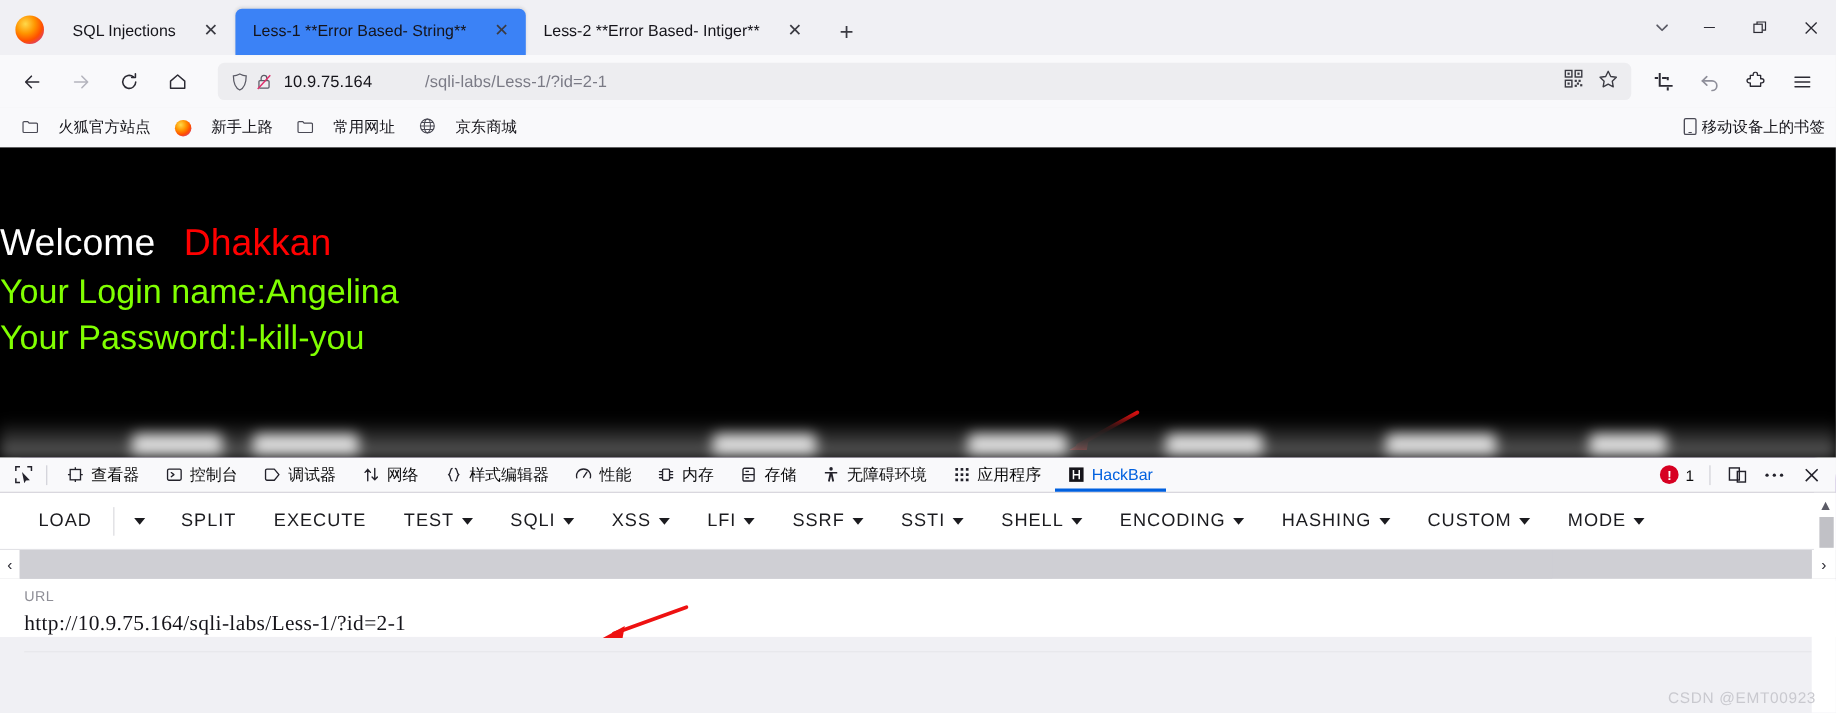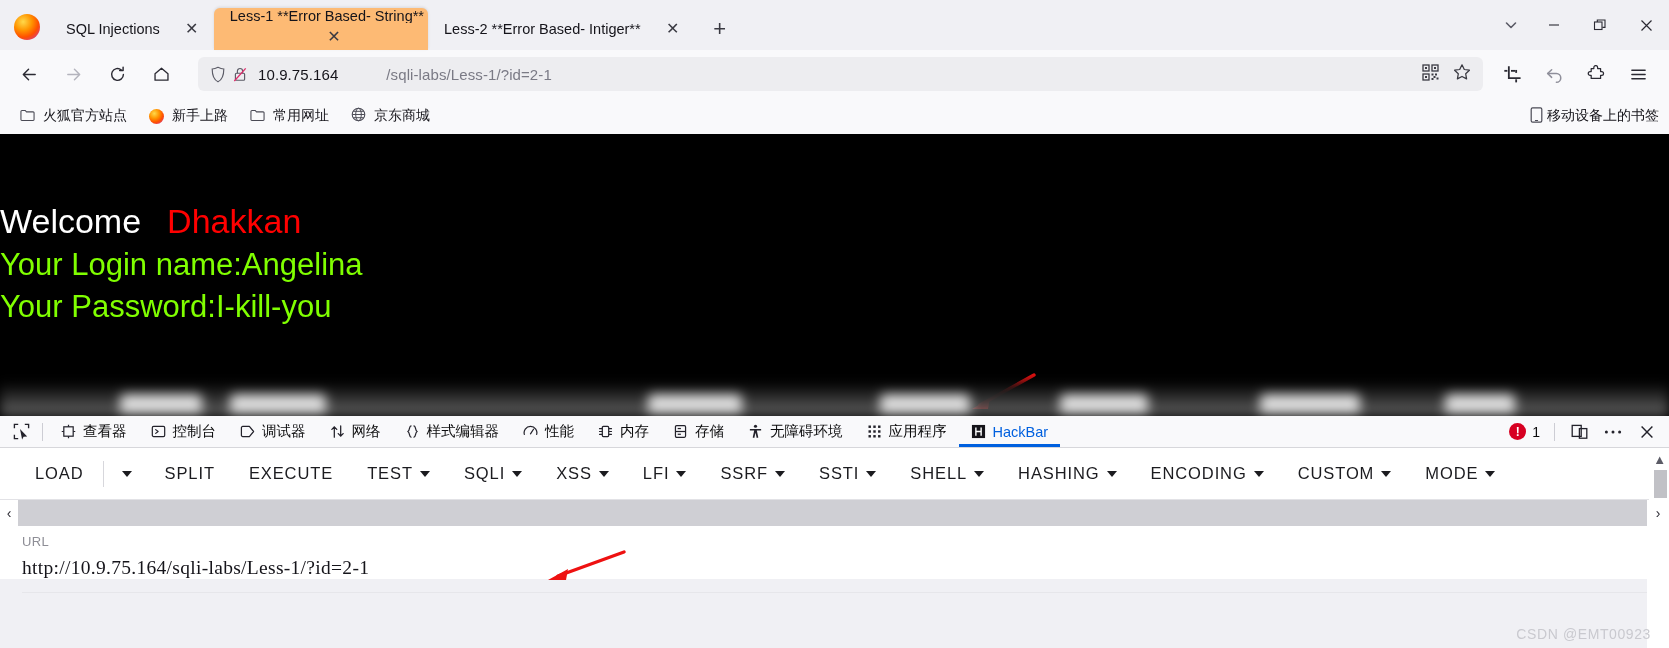--- a/index.html
+++ b/index.html
@@ -23,21 +23,21 @@
     background: radial-gradient(circle at 35% 30%, #ffd94a 0%, #ff9500 35%, #ff4f00 62%, #d13b8f 88%, #9059ff 100%);
     flex: 0 0 auto;
   }
   .tab {
     height: 42px; display: flex; align-items: center;
     padding: 0 4px 0 16px; font-size: 14.5px; color: #15141a;
     position: relative; white-space: nowrap;
     border-radius: 6px 6px 0 0;
   }
   .tab .tab-title { max-width: 230px; overflow: hidden; text-overflow: ellipsis; }
-  .tab.active { background: #fdba74; box-shadow: 0 -1px 3px rgba(0,0,0,.10); flex-direction: column; }
+  .tab.active { background: #3b82f6; box-shadow: 0 -1px 3px rgba(0,0,0,.10); }
   .tab .tabclose {
     width: 28px; height: 28px; margin-left: 18px; margin-right: 4px;
     display: flex; align-items: center; justify-content: center;
     color: #3a3a42; font-size: 16px; line-height: 1;
   }
   .newtab {
     width: 34px; height: 34px; margin: 0 0 4px 8px;
     display: flex; align-items: center; justify-content: center;
     font-size: 22px; color: #3a3a42; font-weight: 300;
   }
@@ -63,21 +63,21 @@
   .urltext .dim { color: #7a7a85; padding-left: 48px; }
   .urlbar .ur-icons { margin-left: auto; display: flex; align-items: center; gap: 14px; padding-right: 4px; }
   .toolicons { display: flex; align-items: center; gap: 4px; }
   .toolicons .navbtn { margin-right: 0; width: 38px; }
 
   
   .bookmarks {
     height: 36px; background: #f9f9fb; display: flex; align-items: center;
     padding: 0 12px; font-size: 14px; color: #15141a; position: relative;
   }
-  .bm { display: flex; align-items: center; gap: 8px; padding: 3px 8px; margin-right: 6px; border-radius: 4px; white-space: nowrap; }
+  .bm { display: flex; align-items: center; gap: 18px; padding: 3px 8px; margin-right: 6px; border-radius: 4px; white-space: nowrap; }
   .bm-right { position: absolute; right: 10px; display:flex; align-items:center; gap: 4px; }
 
   
   .page {
     background: #000; height: 282px; position: relative; overflow: hidden;
     font-family: "Liberation Sans", sans-serif;
   }
   .page-inner { text-align: left; padding-top: 68px; }
   .welcome-line { font-size: 34px; }
   .welcome-w { color: #ffffff; }
@@ -555,25 +555,25 @@
         </div>
         <div class="hb-btn">
           <span>SSTI</span>
           <span class="caret"></span>
         </div>
         <div class="hb-btn">
           <span>SHELL</span>
           <span class="caret"></span>
         </div>
         <div class="hb-btn">
+          <span>ENCODING</span>
+          <span class="caret"></span>
+        </div>
+        <div class="hb-btn">
           <span>HASHING</span>
-          <span class="caret"></span>
-        </div>
-        <div class="hb-btn">
-          <span>ENCODING</span>
           <span class="caret"></span>
         </div>
         <div class="hb-btn">
           <span>CUSTOM</span>
           <span class="caret"></span>
         </div>
         <div class="hb-btn">
           <span>MODE</span>
           <span class="caret"></span>
         </div>

